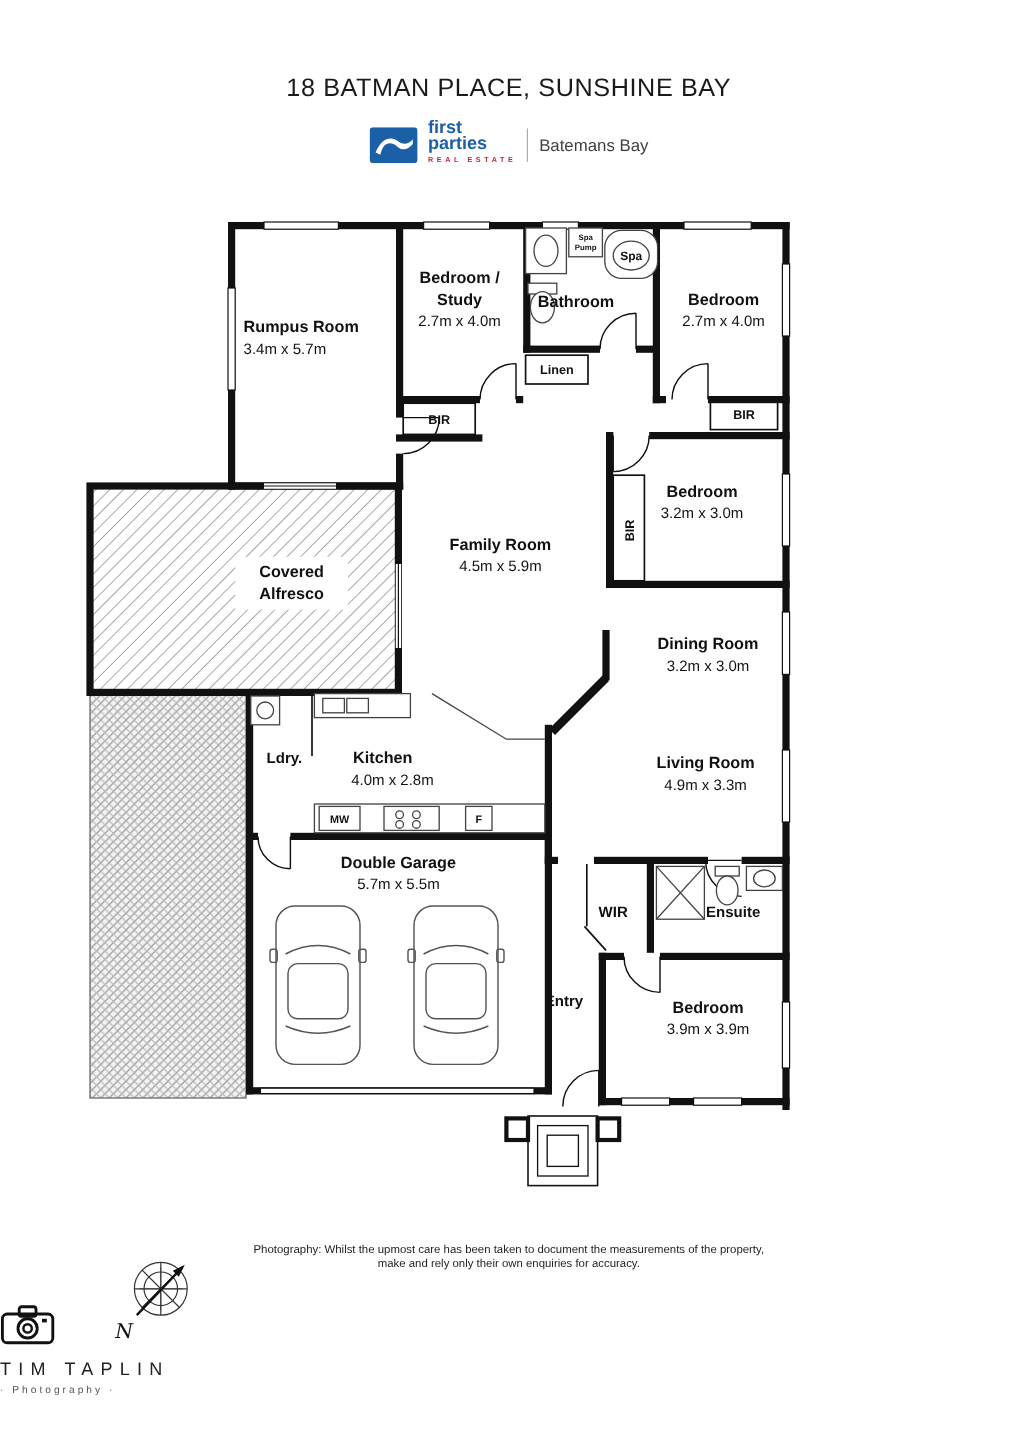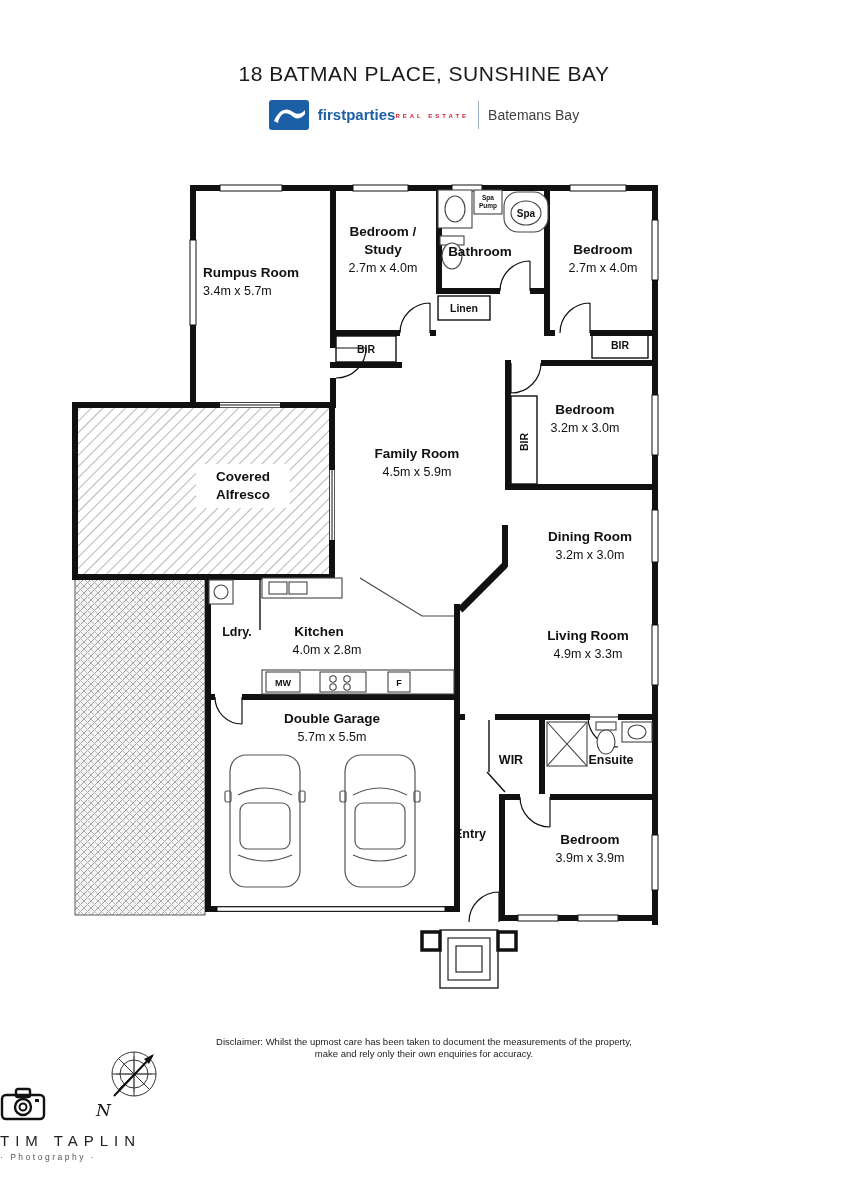--- a/index.html
+++ b/index.html
@@ -4,21 +4,21 @@
 <style>
   *{box-sizing:border-box;margin:0;padding:0}
   body{background:#ffffff}
   .page{position:relative;width:848px;height:1200px;background:#fff;
         font-family:"Liberation Sans",sans-serif;overflow:hidden;margin:0 auto}
   .title{position:absolute;top:62px;left:0;width:100%;text-align:center;
          font-size:21px;font-weight:normal;color:#1a1a1a;letter-spacing:.5px}
   
   .agency{position:absolute;top:100px;left:0;right:0;display:flex;
           justify-content:center;align-items:center;gap:9px}
-  .agency-name{display:flex;flex-direction:row;line-height:13px}
+  .agency-name{display:flex;flex-direction:column;line-height:13px}
   .fn-word{font-size:15px;font-weight:bold;color:#1b5fa7}
   .fn-tag{font-size:6px;letter-spacing:3px;color:#cc2233;margin-top:2px;font-weight:bold}
   .agency-divider{width:1px;height:28px;background:#9ab0c4}
   .agency-loc{font-size:14px;color:#404040}
   
   .plan-wrap{position:absolute;left:70px;top:180px;width:600px;height:830px}
   svg text{font-family:"Liberation Sans",sans-serif;fill:#111}
   .rn{font-size:13.5px;font-weight:bold;text-anchor:middle}
   .rn2{font-size:12.5px;font-weight:bold;text-anchor:middle}
   .rd{font-size:12.5px;text-anchor:middle}
@@ -252,21 +252,21 @@
         <text class="rn2" x="441" y="584">WIR</text>
         <text class="rn2" x="541" y="584">Ensuite</text>
         <text class="rn2" x="400" y="658">Entry</text>
         <text class="rn" x="520" y="664">Bedroom</text>
         <text class="rd" x="520" y="682">3.9m x 3.9m</text>
       </g>
     </svg>
   </div>
 
   <div class="disclaimer">
-    <div>Disclaimer: Whilst the upmost care has been taken to document the measurements of the property,</div>
+    <div>Photography: Whilst the upmost care has been taken to document the measurements of the property,</div>
     <div>make and rely only their own enquiries for accuracy.</div>
   </div>
 
   <div class="compass">
     <svg width="72" height="60" viewBox="0 0 72 60">
       <g stroke="#333" stroke-width="1" fill="none">
         <circle cx="38" cy="28" r="22"></circle>
         <circle cx="38" cy="28" r="14"></circle>
         <path d="M38,6 L38,50 M16,28 L60,28 M22.4,12.4 L53.6,43.6 M53.6,12.4 L22.4,43.6"></path>
         <path d="M38,10 L38,46 M20,28 L56,28" stroke-width="0.6"></path>

